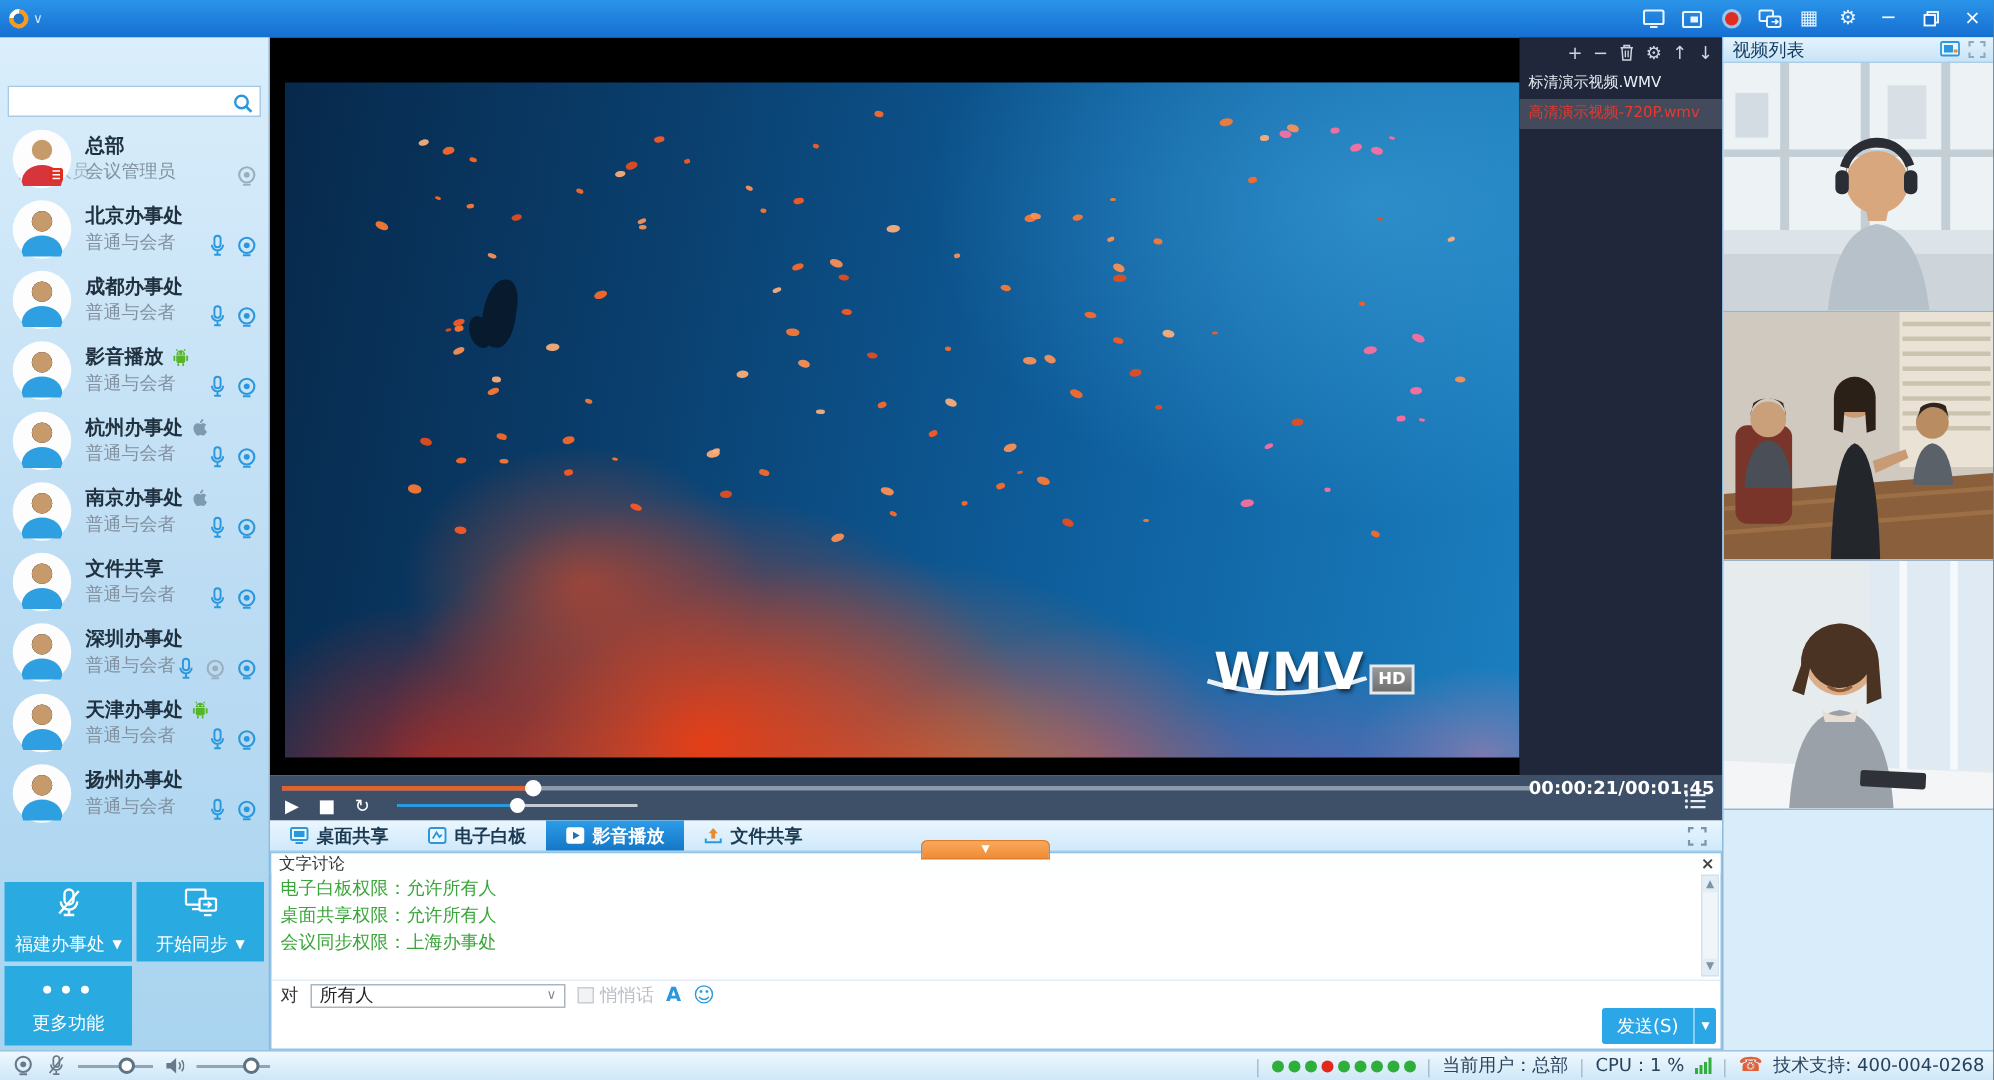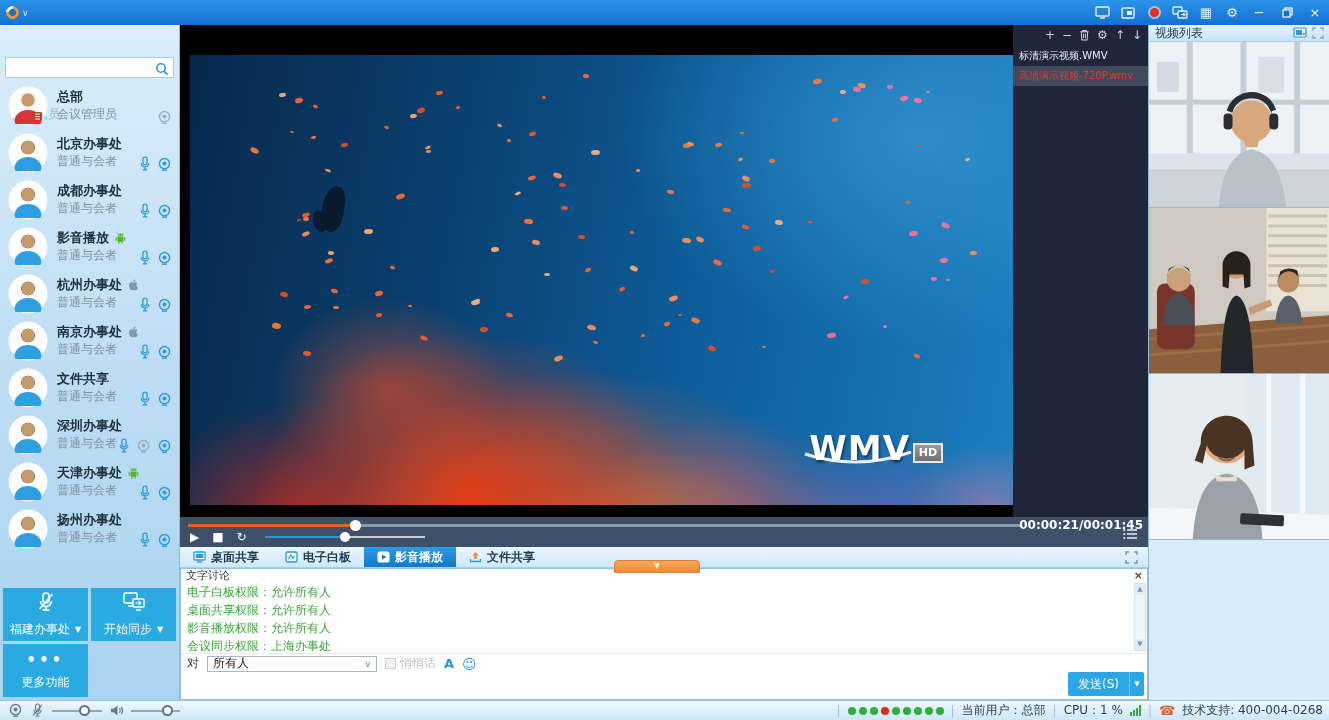--- a/index.html
+++ b/index.html
@@ -864,21 +864,20 @@
           <span>▼</span>
         </div>
       <div class="chat-head">
         <span>文字讨论</span>
         <span class="chat-close">×</span>
       </div>
       <div class="chat-msgs">
 
       <div class="chat-msg">电子白板权限：允许所有人</div>
           <div class="chat-msg">桌面共享权限：允许所有人</div>
-          <div class="chat-msg">影音播放权限：允许所有人</div>
           <div class="chat-msg">会议同步权限：上海办事处</div>
         </div>
       <div class="chat-scroll">
         <span class="arr up">▲</span>
         <span class="arr down">▼</span>
       </div>
       <div class="chat-tools">
         <span>对</span>
         <div class="to-select">
           <span>所有人</span>

